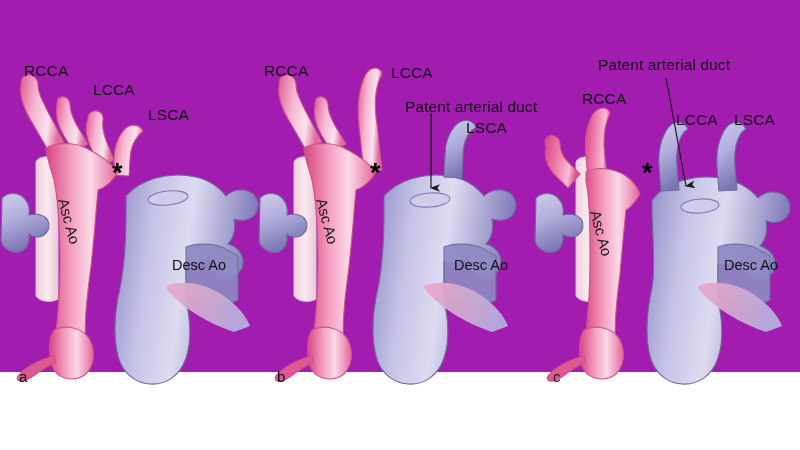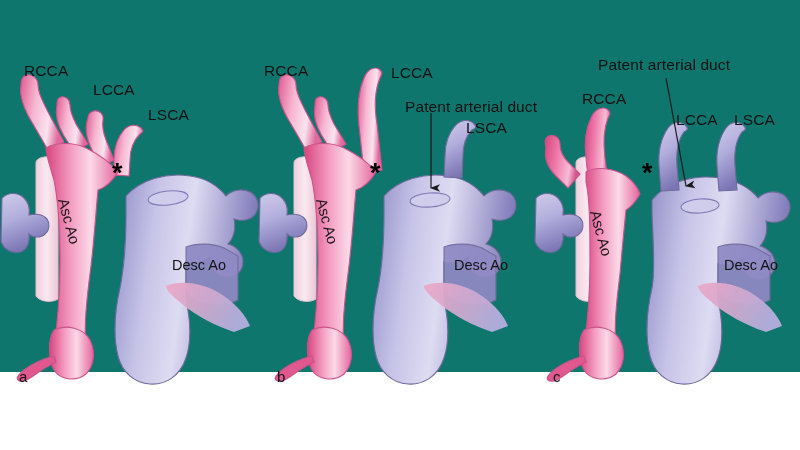--- a/index.html
+++ b/index.html
@@ -10,21 +10,21 @@
   body {
     width: 800px;
     height: 450px;
     font-family: "Liberation Sans", sans-serif;
     overflow: hidden;
   }
   #figure {
     position: relative;
     width: 800px;
     height: 372px;
-    background: #0f766e;
+    background: #a21caf;
   }
   svg.panel {
     position: absolute;
     top: 0;
     display: block;
   }
   .lbl {
     font-family: "Liberation Sans", sans-serif;
     font-size: 15.5px;
     fill: #111111;

